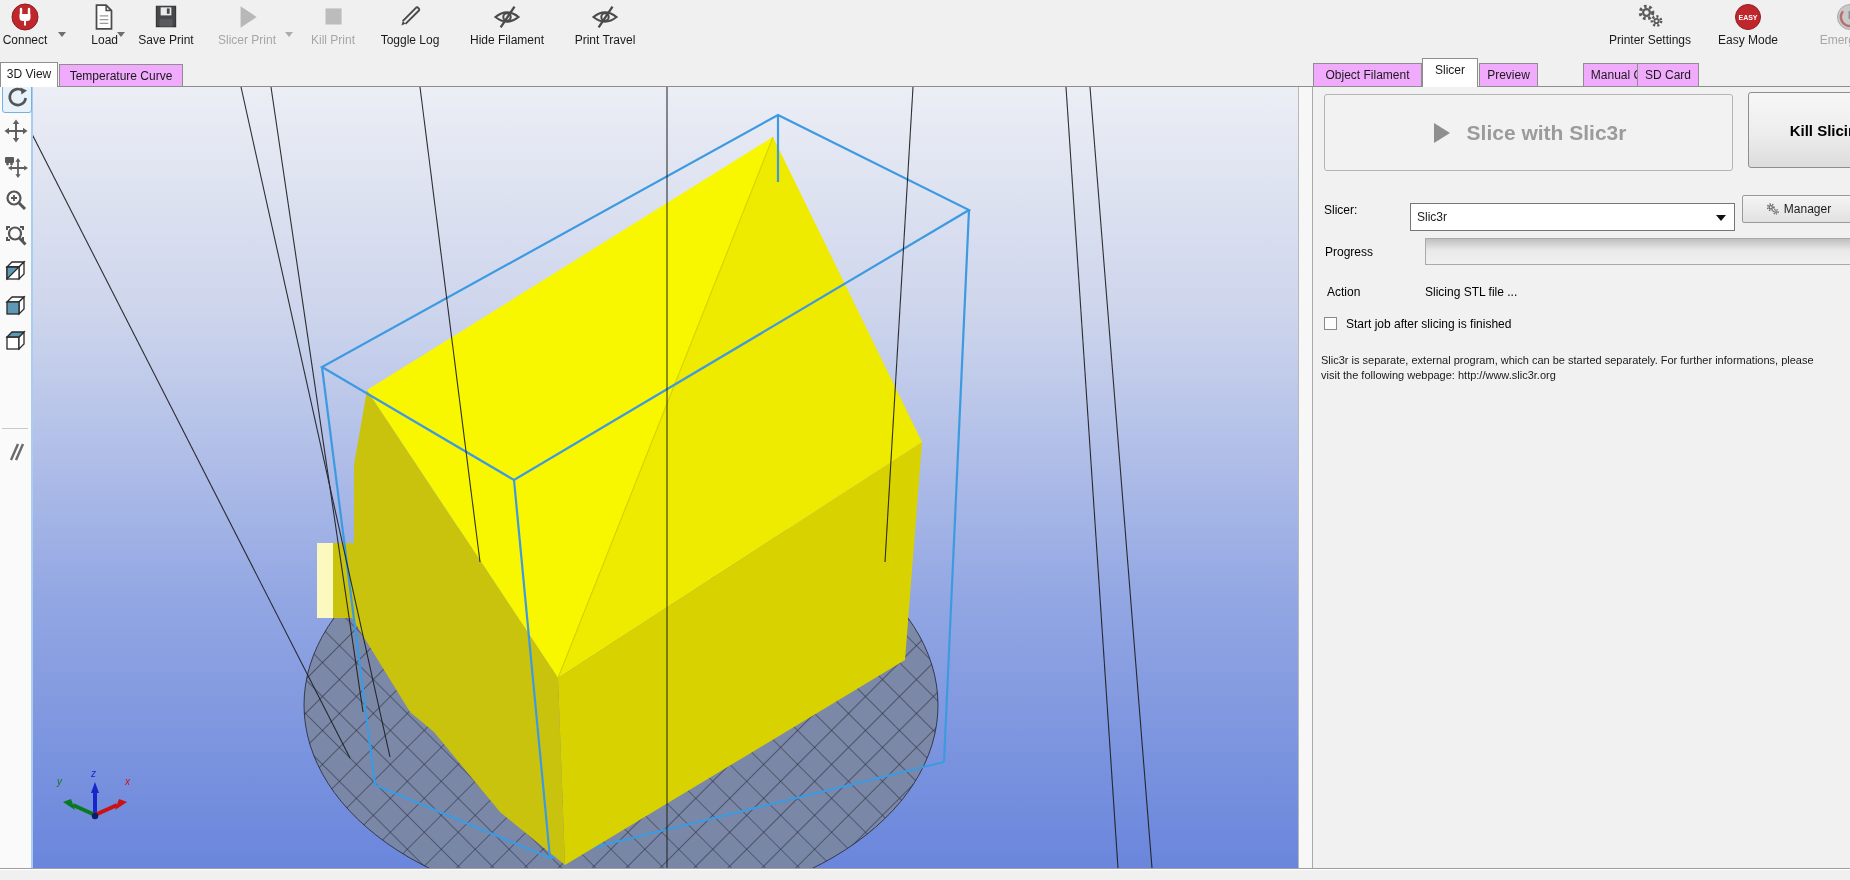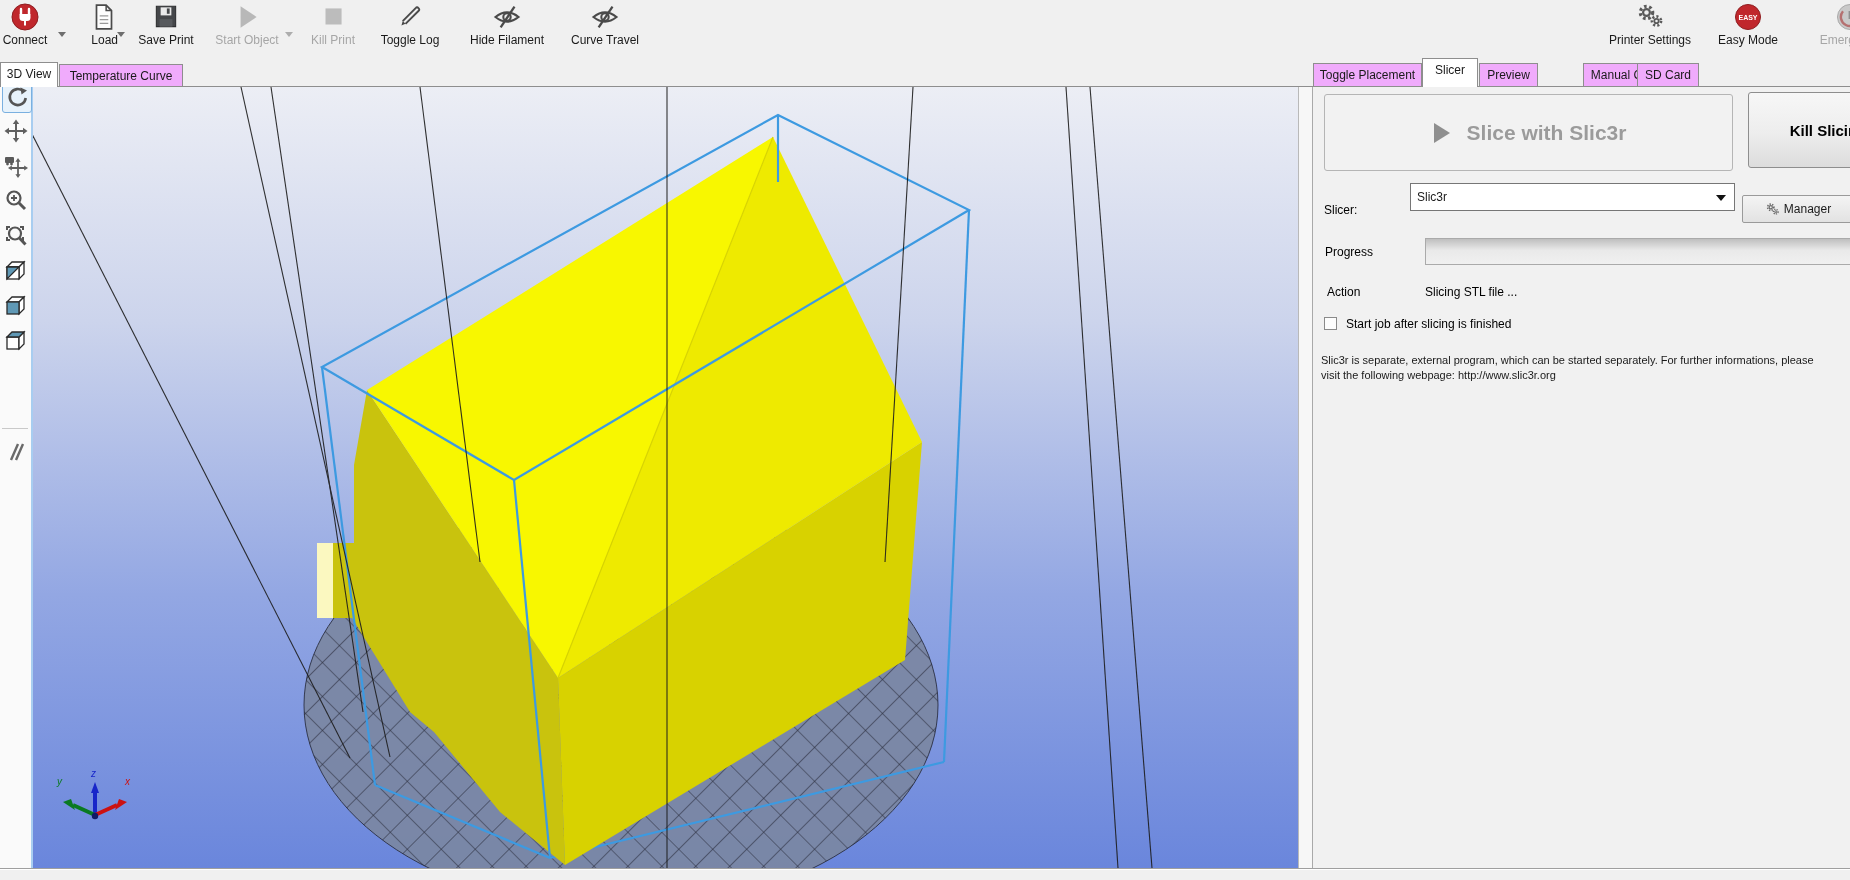--- a/index.html
+++ b/index.html
@@ -90,21 +90,21 @@
     </span>
     <span class="tlabel">Save Print</span>
   </div>
 
   <div class="tbitem disabled" style="left:212px;width:70px;">
     <span class="ticon">
       <svg width="28" height="30" viewBox="0 0 26 28">
           <path d="M7,4 L22,14 L7,24 Z" fill="#b8b8b8"></path>
         </svg>
     </span>
-    <span class="tlabel">Start Object</span>
+    <span class="tlabel">Slicer Print</span>
   </div>
   <span class="caret" style="left:285px;top:32px;border-top-color:#adadad;"></span>
 
   <div class="tbitem disabled" style="left:300px;width:66px;">
     <span class="ticon">
       <svg width="28" height="30" viewBox="0 0 26 28">
           <rect x="6" y="6" width="15" height="15" fill="#bcbcbc"></rect>
         </svg>
     </span>
     <span class="tlabel">Kill Print</span>
@@ -132,21 +132,21 @@
   </div>
 
   <div class="tbitem" style="left:564px;width:82px;">
     <span class="ticon">
       <svg width="30" height="30" viewBox="0 0 26 26">
           <path d="M3,13 Q13,5 23,13 Q13,21 3,13 Z" fill="none" stroke="#4a4a4a" stroke-width="1.8"></path>
           <circle cx="13" cy="13" r="3.2" fill="none" stroke="#4a4a4a" stroke-width="1.8"></circle>
           <path d="M7.5,22 L19.5,4" stroke="#4a4a4a" stroke-width="2"></path>
         </svg>
     </span>
-    <span class="tlabel">Curve Travel</span>
+    <span class="tlabel">Print Travel</span>
   </div>
 
   <div class="tbitem" style="left:1598px;width:104px;">
     <span class="ticon">
       <svg width="32" height="30" viewBox="0 0 30 30">
           <g stroke="#5a5a5a" fill="none">
             <circle cx="11.5" cy="10.5" r="6.2" stroke-width="3.2" stroke-dasharray="2.6 2.6"></circle>
             <circle cx="11.5" cy="10.5" r="3.4" stroke-width="2.2"></circle>
             <circle cx="21.5" cy="19" r="4.6" stroke-width="2.6" stroke-dasharray="2.1 2.1"></circle>
             <circle cx="21.5" cy="19" r="2.2" stroke-width="1.8"></circle>
@@ -182,21 +182,21 @@
 <div class="baseline"></div>
 
 <div class="tab active" style="left:0px;top:62px;width:58px;height:25px;">
   <span>3D View</span>
 </div>
 <div class="tab" style="left:59px;top:64px;width:124px;height:23px;">
   <span>Temperature Curve</span>
 </div>
 
 <div class="tab" style="left:1313px;top:63px;width:109px;height:24px;">
-  <span>Toggle Placement</span>
+  <span>Object Filament</span>
 </div>
 <div class="tab active" style="left:1422px;top:58px;width:56px;height:29px;">
   <span>Slicer</span>
 </div>
 <div class="tab" style="left:1479px;top:63px;width:59px;height:24px;">
   <span>Preview</span>
 </div>
 <div class="tab" style="left:1539px;top:63px;width:97px;height:24px;margin-left:44px;">
   <span>Manual Control</span>
 </div>
@@ -363,21 +363,21 @@
         <path d="M3,2 L19,12 L3,22 Z" fill="#8f8f8f"></path>
       </svg>
     <span>Slice with Slic3r</span>
   </div>
 
   <div class="killbtn" style="left:435px;top:5px;width:160px;height:76px;">
     <span>Kill Slicing</span>
   </div>
 
   <div class="plabel" style="left:11px;top:116px;">Slicer:</div>
-  <div class="dropdown" style="left:97px;top:96px;width:325px;height:28px;">
+  <div class="dropdown" style="left:97px;top:116px;width:325px;height:28px;">
     <span>Slic3r</span>
     <span class="ddcaret"></span>
   </div>
   <div class="smallbtn" style="left:429px;top:108px;width:112px;height:28px;">
     <svg width="15" height="15" viewBox="0 0 30 30">
         <g stroke="#6a6a6a" fill="none">
           <circle cx="11.5" cy="10.5" r="6.2" stroke-width="3.4" stroke-dasharray="2.6 2.6"></circle>
           <circle cx="11.5" cy="10.5" r="3.2" stroke-width="2.4"></circle>
           <circle cx="21.5" cy="19.5" r="4.6" stroke-width="3" stroke-dasharray="2.1 2.1"></circle>
           <circle cx="21.5" cy="19.5" r="2" stroke-width="2"></circle>

